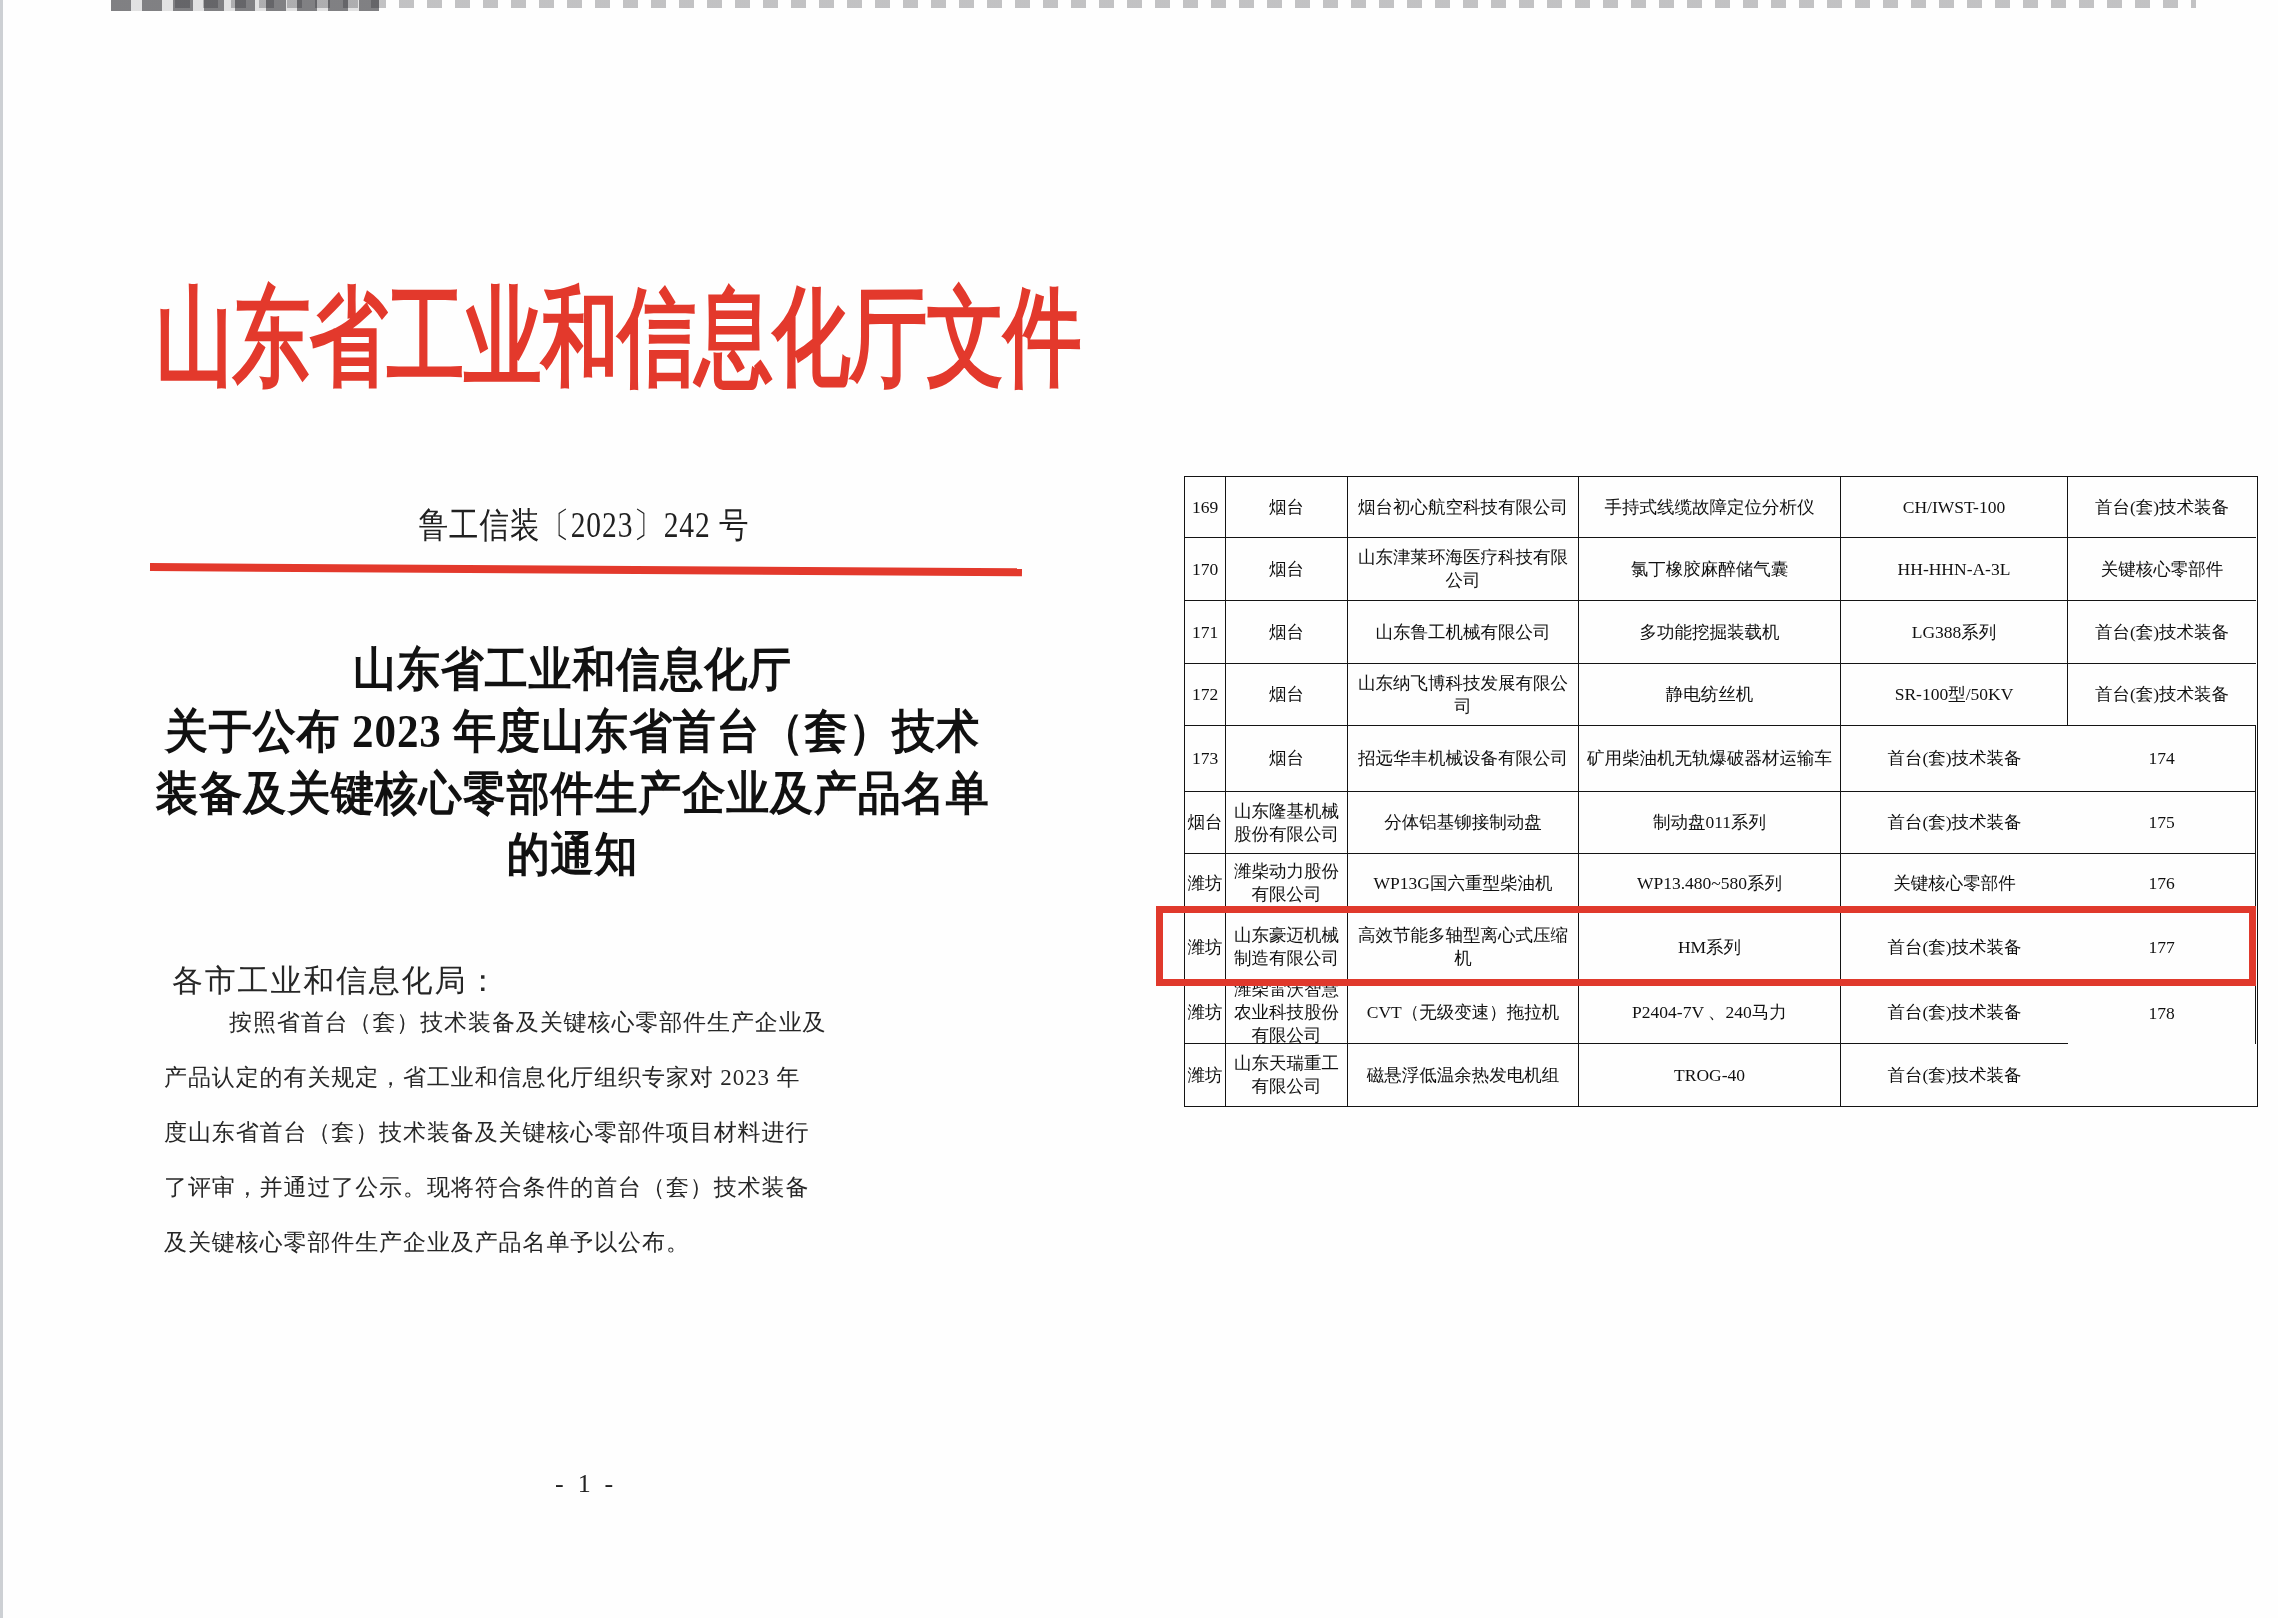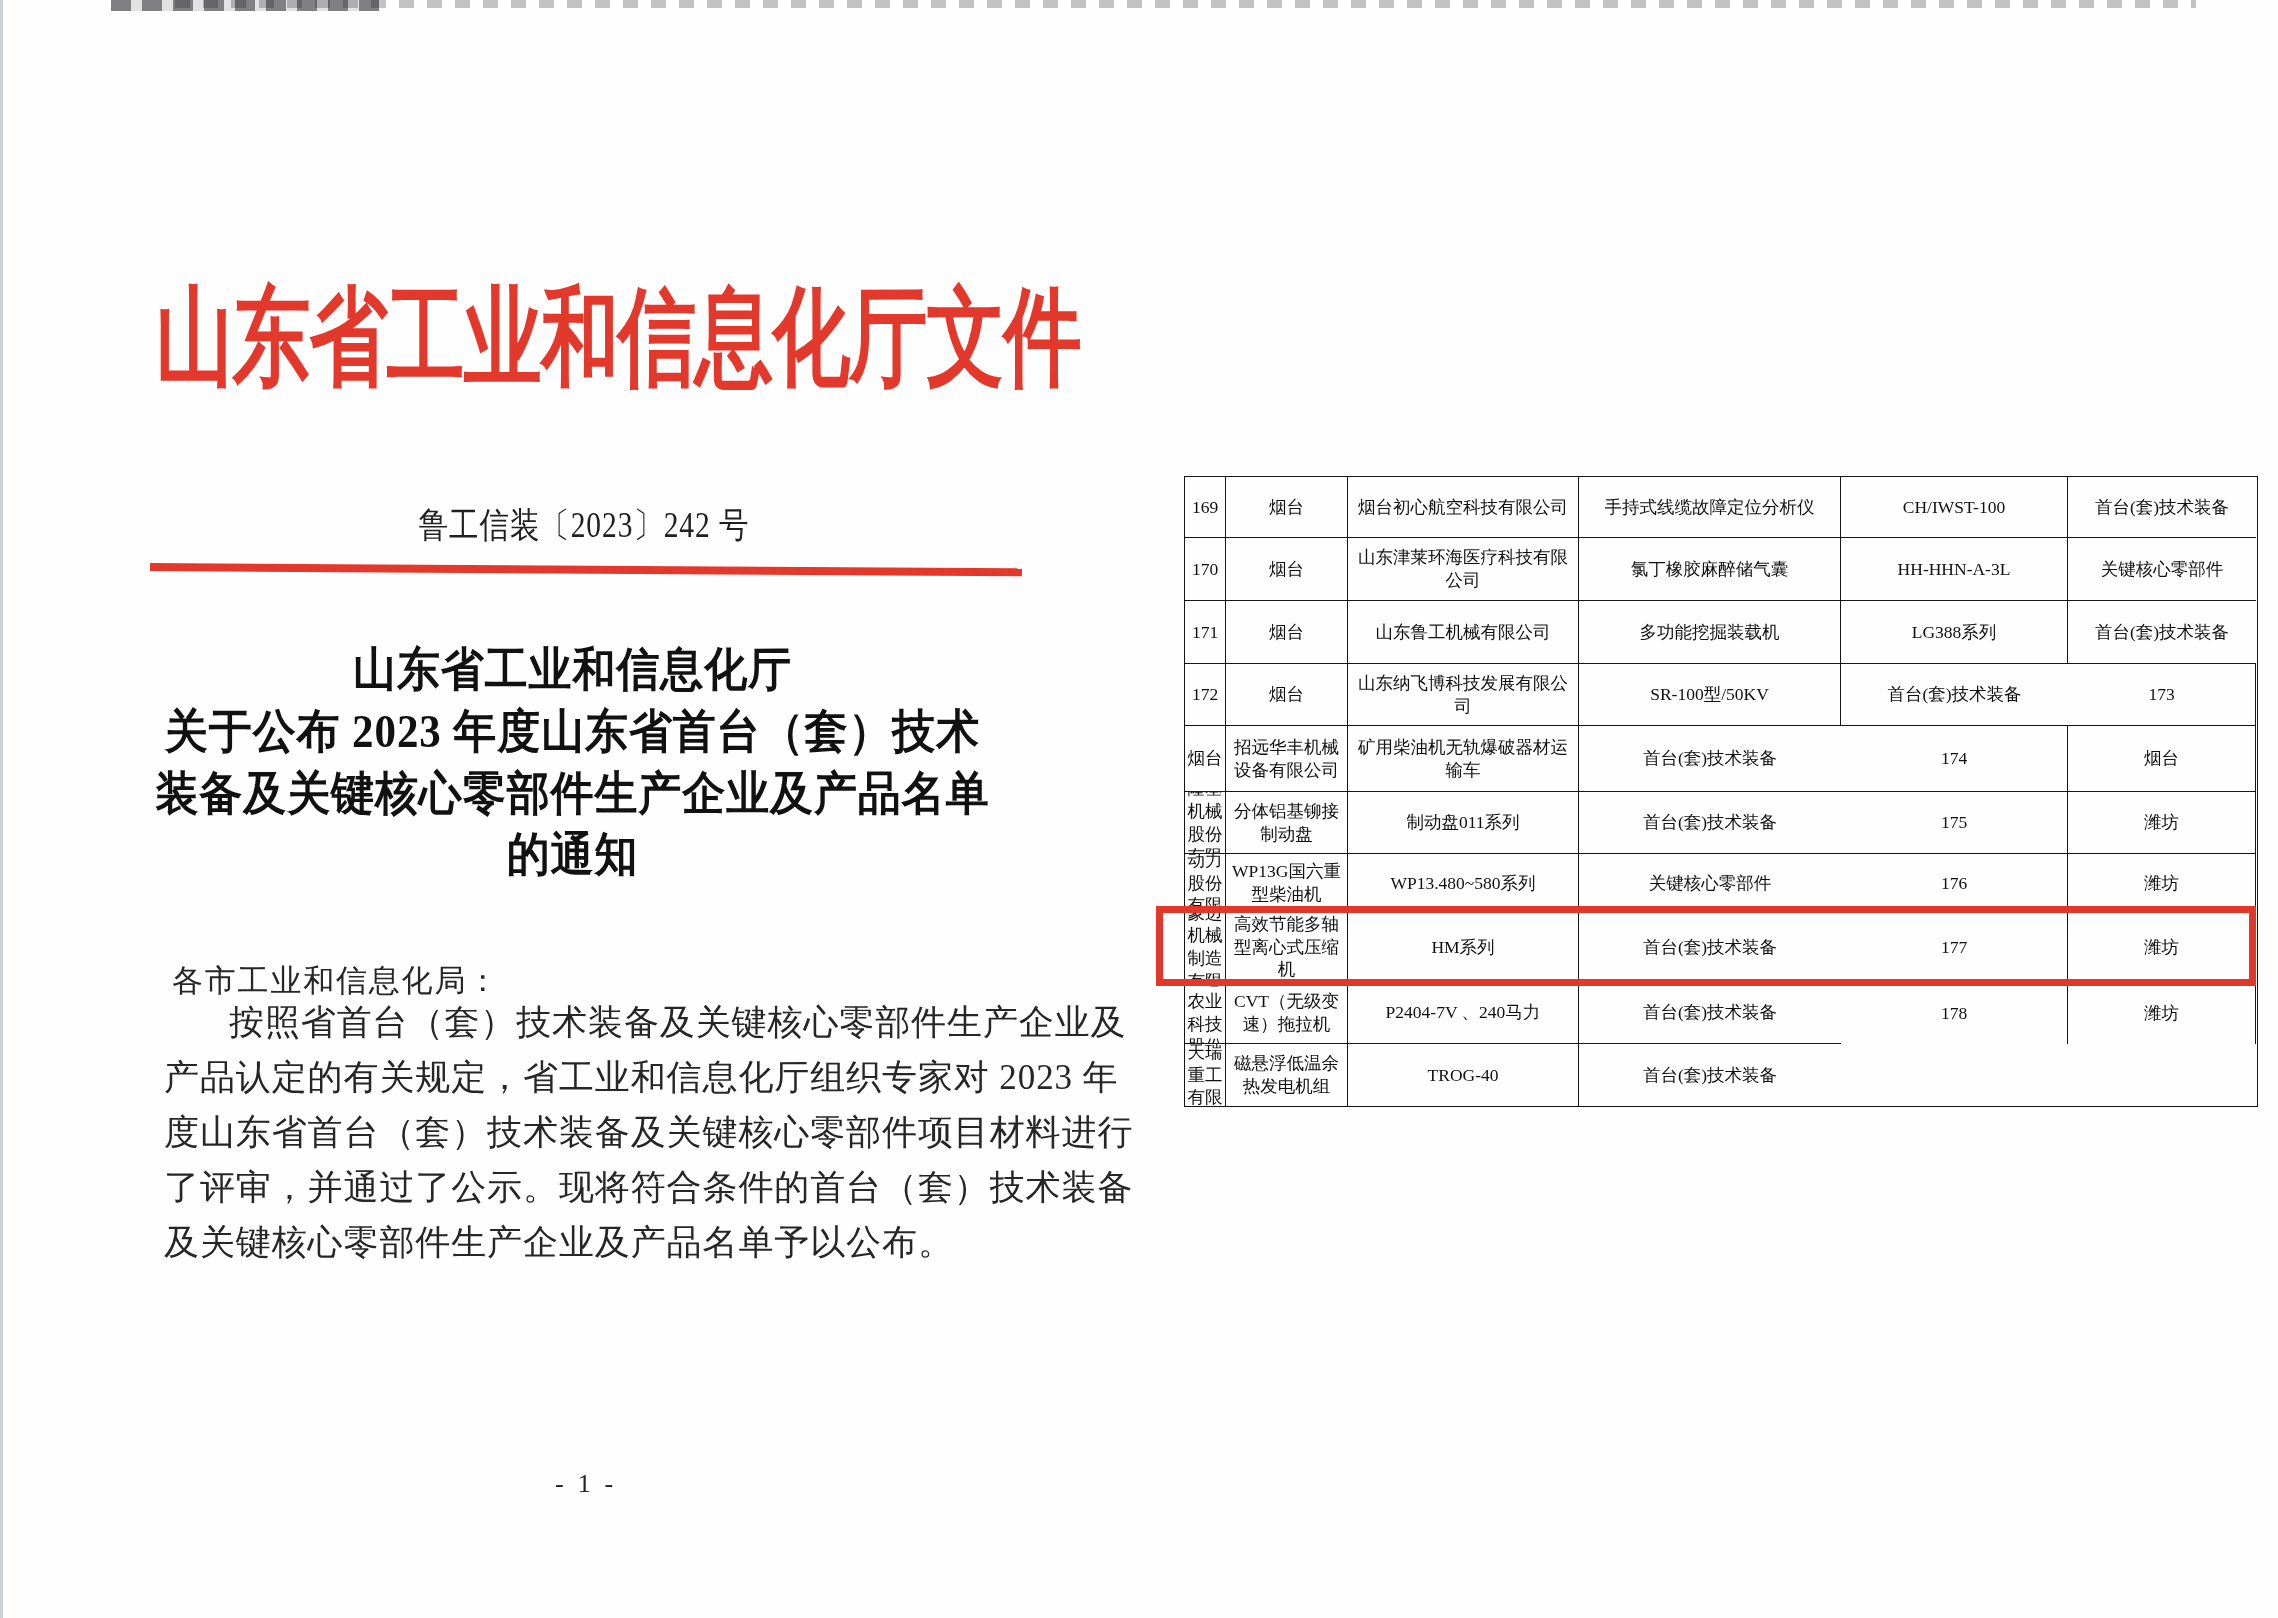--- a/index.html
+++ b/index.html
@@ -41,21 +41,21 @@
     transform:scaleY(1.08);transform-origin:top center;white-space:nowrap;
   }
 
   
   .salutation{
     position:absolute;left:172px;top:944px;width:831px;
     font-size:31px;line-height:41px;letter-spacing:1.8px;white-space:nowrap;color:#262626;margin-top:16px;
   }
   .body-block{
     position:absolute;left:164px;top:995px;width:916px;
-    font-size:35px;line-height:55px;letter-spacing:0.9px;color:#262626;
+    font-size:23px;line-height:55px;letter-spacing:0.9px;color:#262626;
   }
   .body-line{white-space:nowrap;}
   .body-line.indent{padding-left:65px;}
   .page-number{
     position:absolute;left:480px;top:1469px;width:212px;text-align:center;
     font-size:26px;color:#222;letter-spacing:3.7px;
   }
 
   
   .list-table{
@@ -127,20 +127,21 @@
   <div class="cell">171</div>
   <div class="cell">烟台</div>
   <div class="cell">山东鲁工机械有限公司</div>
   <div class="cell">多功能挖掘装载机</div>
   <div class="cell">LG388系列</div>
   <div class="cell last-col">首台(套)技术装备</div>
 
   <div class="cell">172</div>
   <div class="cell">烟台</div>
   <div class="cell">山东纳飞博科技发展有限公司</div>
+  <div class="cell">静电纺丝机</div>
   <div class="cell">SR-100型/50KV</div>
   <div class="cell last-col">首台(套)技术装备</div>
 
   <div class="cell">173</div>
   <div class="cell">烟台</div>
   <div class="cell">招远华丰机械设备有限公司</div>
   <div class="cell">矿用柴油机无轨爆破器材运输车</div>
   <div class="cell last-col">首台(套)技术装备</div>
 
   <div class="cell">174</div>

